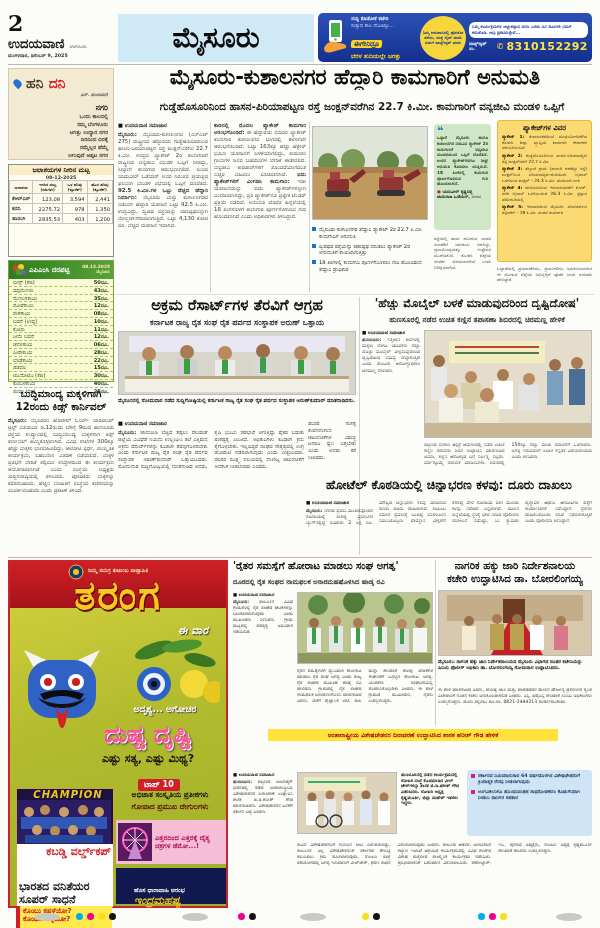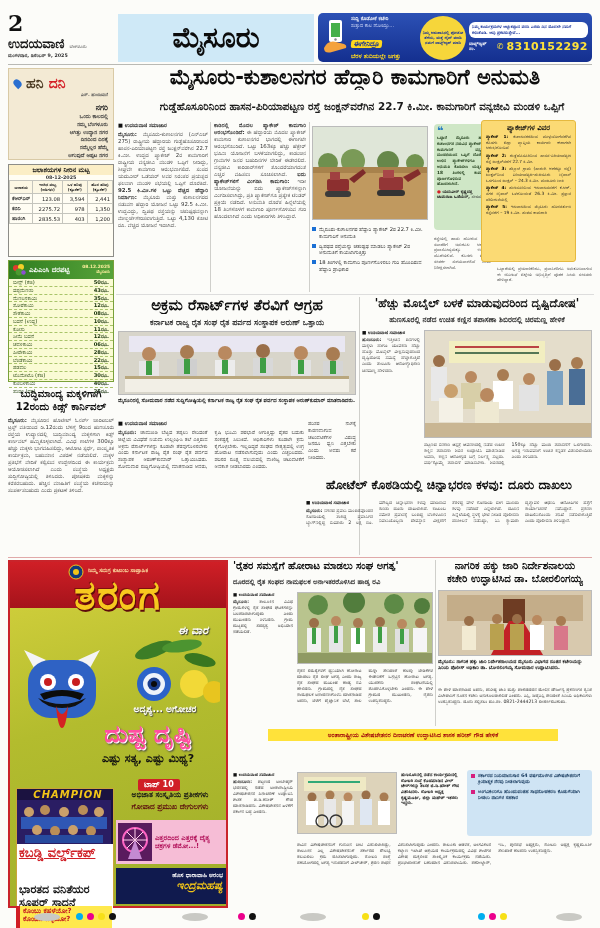--- a/index.html
+++ b/index.html
@@ -312,21 +312,21 @@
     <div class="qm">❝</div>
     <div class="qt">ಒಟ್ಟಾರೆ ಮೈಸೂರು ಹಾಗೂ ಕುಶಾಲನಗರ ನಡುವಿನ ಪ್ಯಾಕೇಜ್ 2ರ ಕಾಮಗಾರಿಗೆ ವನ್ಯಜೀವಿ ಮಂಡಳಿಯಿಂದ ಒಪ್ಪಿಗೆ ದೊರೆತಿದೆ. ಉಳಿದ ಪ್ಯಾಕೇಜ್‌ಗಳಿಗೂ ಶೀಘ್ರ ಅನುಮತಿ ಕೊಡಿಸಲು ಯತ್ನಿಸುವೆ. 18 ತಿಂಗಳಲ್ಲಿ ಕಾಮಗಾರಿ ಪೂರ್ಣಗೊಳಿಸುವ ಗುರಿ ಹೊಂದಲಾಗಿದೆ.</div>
     <div class="qa">
       <span style="color:#d42027;">●</span>
       <span>ಯದುವೀರ್ ಕೃಷ್ಣದತ್ತ ಚಾಮರಾಜ ಒಡೆಯರ್,</span>
       <span style="font-weight:normal;">ಸಂಸದ</span>
     </div>
   </div>
   <div class="abs jt" style="left:434px;top:236px;width:57px;height:56px;font-size:4.4px;">ರಸ್ತೆಯಲ್ಲಿ ಹಾದು ಹೋಗುವ ವಾಹನ ಸವಾರರಿಗೆ ಅನುಕೂಲ ಆಗಲಿದ್ದು, ಪ್ರವಾಸೋದ್ಯಮಕ್ಕೂ ಉತ್ತೇಜನ ದೊರೆಯಲಿದೆ. ಕೊಡಗು ಜಿಲ್ಲೆಯ ಸಂಪರ್ಕ ಸುಗಮವಾಗಲಿದೆ ಎಂದು ನಿರೀಕ್ಷಿಸಲಾಗಿದೆ.</div>
 
-  <div class="abs" id="pkg" style="left:481px;top:120px;width:95px;height:142px;">
+  <div class="abs" id="pkg" style="left:497px;top:120px;width:95px;height:142px;">
     <div class="t">ಪ್ಯಾಕೇಜ್‌ಗಳ ವಿವರ</div>
     <div class="pkg-e"><b>ಪ್ಯಾಕೇಜ್ 1:</b> <span>ಕುಶಾಲನಗರದಿಂದ ಮುಳ್ಳುಸೋಗೆವರೆಗಿನ ಕೊಡಗು ಜಿಲ್ಲಾ ವ್ಯಾಪ್ತಿಯ ಕಾಮಗಾರಿ ಈಗಾಗಲೇ ಆರಂಭಗೊಂಡಿದೆ</span></div>
     <div class="pkg-e"><b>ಪ್ಯಾಕೇಜ್ 2:</b> <span>ಗುಡ್ಡೆಹೊಸೂರಿನಿಂದ ಹಾಸನ-ಪಿರಿಯಾಪಟ್ಟಣ ರಸ್ತೆ ಜಂಕ್ಷನ್‌ವರೆಗೆ 22.7 ಕಿ.ಮೀ.</span></div>
     <div class="pkg-e"><b>ಪ್ಯಾಕೇಜ್ 3:</b> <span>ಹೆಬ್ಬಾಲೆ ಗ್ರಾಮ (ಹಾರಂಗಿ ಅಣೆಕಟ್ಟು ರಸ್ತೆ) ಜಂಕ್ಷನ್‌ನಿಂದ ಪಿರಿಯಾಪಟ್ಟಣ-ಹುಣಸೂರು ಬೈಪಾಸ್ ಒಳಗೊಂಡ ಜಂಕ್ಷನ್ – 24.3 ಕಿ.ಮೀ. ಮಂಜೂರು ಬಾಕಿ</span></div>
     <div class="pkg-e"><b>ಪ್ಯಾಕೇಜ್ 4:</b> <span>ಹುಣಸೂರಿನಿಂದ ಇಲವಾಲದವರೆಗೆ ಕೆ.ಆರ್. ನಗರ ಬೈಪಾಸ್ ಒಳಗೊಂಡಂತೆ 26.3 ಕಿ.ಮೀ. ಪ್ರಸ್ತಾವ ಪರಿಶೀಲನೆಯಲ್ಲಿ</span></div>
     <div class="pkg-e"><b>ಪ್ಯಾಕೇಜ್ 5:</b> <span>ಇಲವಾಲದಿಂದ ಮೈಸೂರು ಹೊರವರ್ತುಲ ರಸ್ತೆವರೆಗೆ – 19 ಕಿ.ಮೀ. ಹಂತದ ಕಾಮಗಾರಿ</span></div>
   </div>
   <div class="abs jt" style="left:497px;top:266px;width:95px;height:26px;font-size:4.4px;">ಒಟ್ಟಾರೆಯಲ್ಲಿ ಪ್ರಯಾಣಿಕರಿಗೂ, ಪ್ರವಾಸಿಗರಿಗೂ ಅನುಕೂಲವಾಗುವ ಈ ಯೋಜನೆ ಜಿಲ್ಲೆಯ ಅಭಿವೃದ್ಧಿಗೆ ಪೂರಕ ಎಂದು ಸಂಸದರು ಹೇಳಿದ್ದಾರೆ.</div>
 
   <div class="hrule" style="left:116px;top:294px;width:478px;background:#ddd;"></div>
@@ -472,21 +472,21 @@
           <circle cx="66" cy="10" r="5" fill="#b98e58"></circle>
           <circle cx="82" cy="12" r="5" fill="#caa06a"></circle>
         <rect x="4" y="17" width="86" height="12" fill="#2f57b5"></rect>
         <circle cx="20" cy="30" r="5" fill="#caa06a"></circle>
           <circle cx="38" cy="31" r="5" fill="#b98e58"></circle>
           <circle cx="56" cy="30" r="5" fill="#caa06a"></circle>
           <circle cx="74" cy="31" r="5" fill="#b98e58"></circle>
         <rect x="8" y="35" width="78" height="8" fill="#274a9e"></rect>
       </svg>
       <div style="background:#fff;padding:1px 2px;">
-        <div style="font-size:13px;font-weight:bold;color:#d01f26;text-align:left;text-decoration:underline;">ಕಬಡ್ಡಿ ವರ್ಲ್ಡ್‌ಕಪ್</div>
+        <div style="font-size:11px;font-weight:bold;color:#d01f26;text-align:right;">ಕಬಡ್ಡಿ ವರ್ಲ್ಡ್‌ಕಪ್</div>
         <div style="font-size:11px;font-weight:bold;color:#141414;line-height:1.15;margin-top:23px;">ಭಾರತದ ವನಿತೆಯರ ಸೂಪರ್ ಸಾಧನೆ</div>
       </div>
     </div>
 
     <div style="position:absolute;left:6px;top:343px;width:96px;"></div>
     <div style="position:absolute;left:6px;top:342px;width:96px;height:0;"></div>
     <div style="position:absolute;left:6px;top:344px;width:96px;"></div>
 
     <div style="position:absolute;left:6px;top:344px;width:96px;height:26px;background:#ffe94d;border-left:4px solid #d01f26;padding:1px 3px;box-sizing:border-box;">
       <div style="font-size:7px;font-weight:bold;color:#c1121f;">ಕೊಂಬು ಕಹಳೆಯೋ?</div>
@@ -500,28 +500,28 @@
         <g stroke="#ffd0ec" stroke-width="1">
           <line x1="17" y1="5" x2="17" y2="29"></line>
             <line x1="5" y1="17" x2="29" y2="17"></line>
           <line x1="9" y1="9" x2="25" y2="25"></line>
             <line x1="25" y1="9" x2="9" y2="25"></line>
         </g>
         <path d="M10 36 L17 17 L24 36z" fill="#c48ad2"></path>
       </svg>
       <div style="flex:1;font-size:6.8px;font-weight:bold;color:#b2125a;line-height:1.25;">ಎತ್ತರದಿಂದ ಎತ್ತರಕ್ಕೆ ದೈತ್ಯ ಚಕ್ರಗಳ ಡೆಮೋ...!</div>
     </div>
-    <div style="position:absolute;left:106px;top:306px;width:110px;height:36px;background:#101a4e;padding:3px;box-sizing:border-box;text-align:right;">
+    <div style="position:absolute;left:106px;top:306px;width:110px;height:36px;background:#101a4e;padding:18px;box-sizing:border-box;text-align:left;">
       <div style="font-size:6px;color:#fff;font-weight:bold;">ಹೊಸ ಧಾರಾವಾಹಿ ಆರಂಭ</div>
       <div style="font-size:11px;color:#f2c518;font-weight:bold;font-style:italic;">ಇಂದ್ರಮಹಷ್ಯ</div>
     </div>
   </div>
 
   <div class="abs hl nw" style="left:233px;top:560px;width:200px;font-size:10px;">'ರೈತರ ಸಮಸ್ಯೆಗೆ ಹೋರಾಟ ಮಾಡಲು ಸಂಘ ಅಗತ್ಯ'</div>
-  <div class="abs sub nw" style="left:233px;top:578px;width:200px;font-size:6.8px;color:#333;">ದೂರದಲ್ಲಿ ರೈತ ಸಂಘದ ನಾಮಫಲಕ ಅನಾಇತರರೊಳಿಸಿದ ಹಾಡ್ಯ ರವಿ</div>
+  <div class="abs sub nw" style="left:233px;top:578px;width:200px;font-size:6.8px;color:#333;">ದೂರದಲ್ಲಿ ರೈತ ಸಂಘದ ನಾಮಫಲಕ ಅನಾರಮಹಷೊಳಿಸಿದ ಹಾಡ್ಯ ರವಿ</div>
   <div class="abs" style="left:233px;top:592px;width:60px;height:134px;">
     <div class="byl" style="font-size:4.4px;"><span>■</span> <span>ಉದಯವಾಣಿ ಸಮಾಚಾರ</span></div>
     <div class="jt" style="font-size:4.6px;height:122px;">
       <b>ಮೈಸೂರು:</b> <span>ತಾಲೂಕಿನ ವಿವಿಧ ಗ್ರಾಮಗಳಲ್ಲಿ ರೈತ ಸಂಘದ ಘಟಕಗಳನ್ನು ಬಲಪಡಿಸಲಾಗುವುದು ಎಂದು ಮುಖಂಡರು ತಿಳಿಸಿದರು. ಗ್ರಾಮ ಮಟ್ಟದಲ್ಲಿ ಸದಸ್ಯತ್ವ ಅಭಿಯಾನ ನಡೆಯಲಿದೆ.</span>
     </div>
   </div>
   <div class="photo" style="left:297px;top:592px;width:136px;height:72px;">
     <svg width="134" height="70" viewBox="0 0 134 70">
       <rect width="134" height="70" fill="#b9c48e"></rect>
       <circle cx="20" cy="12" r="10" fill="#5d8a46"></circle>

